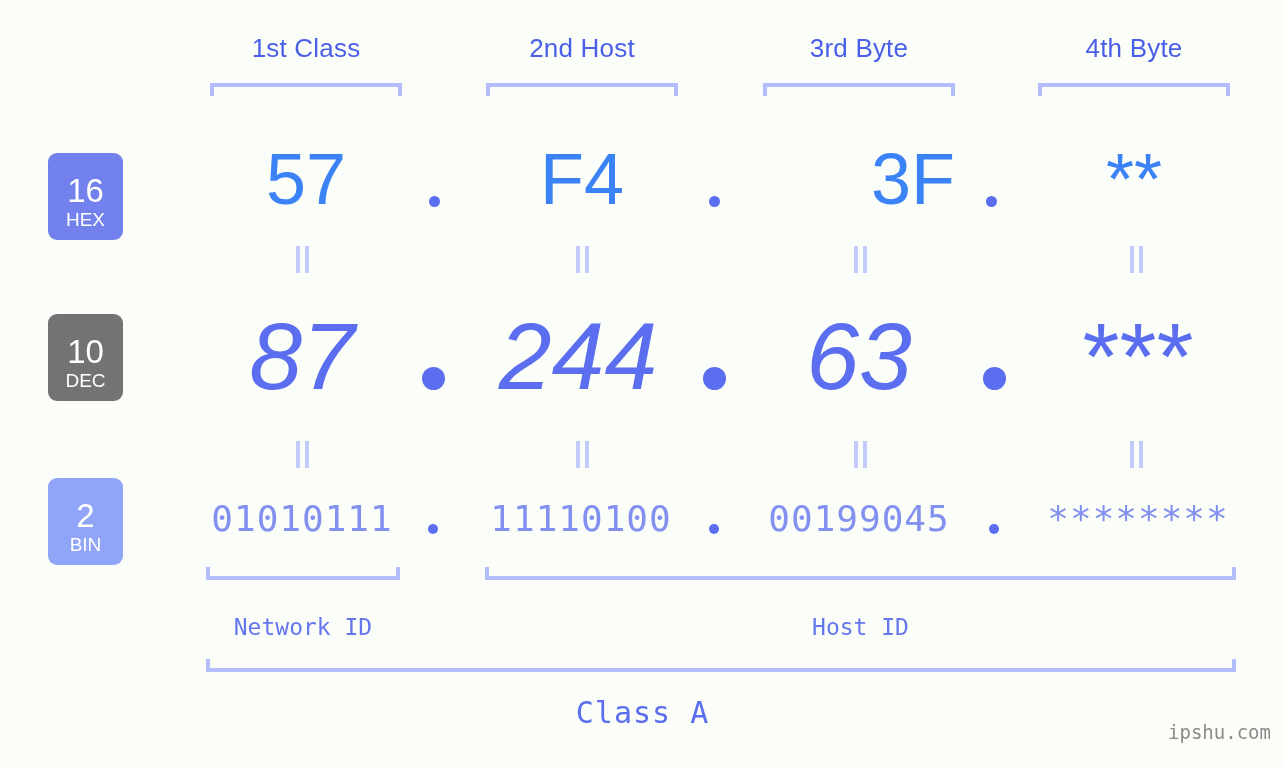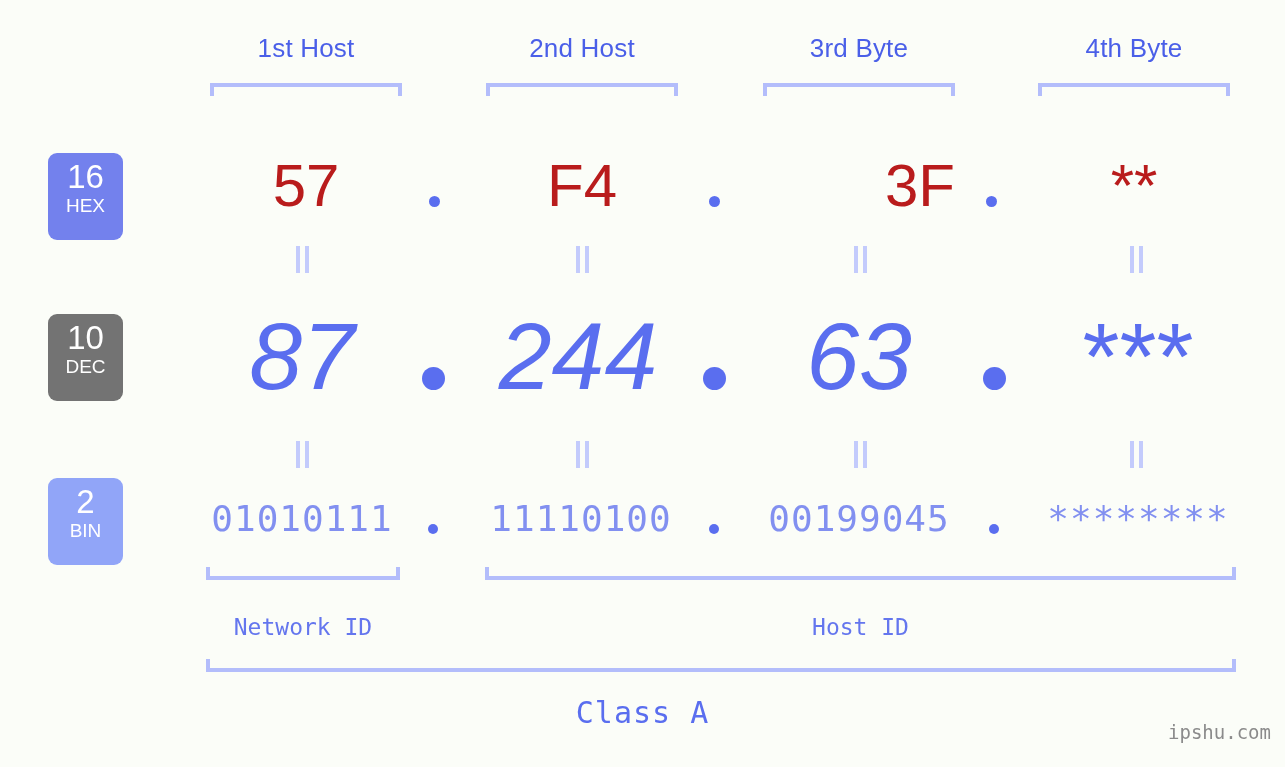--- a/index.html
+++ b/index.html
@@ -52,21 +52,21 @@
 
   
   .badge {
     position: absolute;
     left: 48px;
     width: 75px;
     border-radius: 9px;
     color: #ffffff;
     text-align: center;
     box-sizing: border-box;
-    padding-top: 6px;
+    padding-top: 20px;
   }
   .badge .base {
     display: block;
     font-size: 33px;
     line-height: 36px;
     font-weight: 400;
   }
   .badge .name {
     display: block;
     font-size: 19px;
@@ -79,23 +79,23 @@
 
   
   .cell {
     position: absolute;
     text-align: center;
     white-space: nowrap;
   }
 
   .hex-val {
     font-family: "Liberation Sans", sans-serif;
-    font-size: 60px;
-    color: #b91c1c;
-    top: 155px;
+    font-size: 72px;
+    color: #3b82f6;
+    top: 148px;
     line-height: 62px;
   }
   .dec-val {
     font-family: "Liberation Sans", sans-serif;
     font-size: 95px;
     color: #5a6eef;
     top: 302px;
     line-height: 108px;
     font-style: italic;
   }
@@ -166,21 +166,21 @@
     font-family: "DejaVu Sans Mono", monospace;
     font-size: 19px;
     color: #8b8b8b;
   }
 </style>
 </head>
 <body>
 
 <div id="stage">
 
-  <div class="byte-label" style="left:210px;width:192px;">1st Host</div>
+  <div class="byte-label" style="left:210px;width:192px;">1st Class</div>
   <div class="byte-label" style="left:486px;width:192px;">2nd Host</div>
   <div class="byte-label" style="left:763px;width:192px;">3rd Byte</div>
   <div class="byte-label" style="left:1038px;width:192px;">4th Byte</div>
 
   <div class="bracket-down" style="left:210px;top:83px;width:192px;"></div>
   <div class="bracket-down" style="left:486px;top:83px;width:192px;"></div>
   <div class="bracket-down" style="left:763px;top:83px;width:192px;"></div>
   <div class="bracket-down" style="left:1038px;top:83px;width:192px;"></div>
 
   <div class="badge" id="badge-hex">

